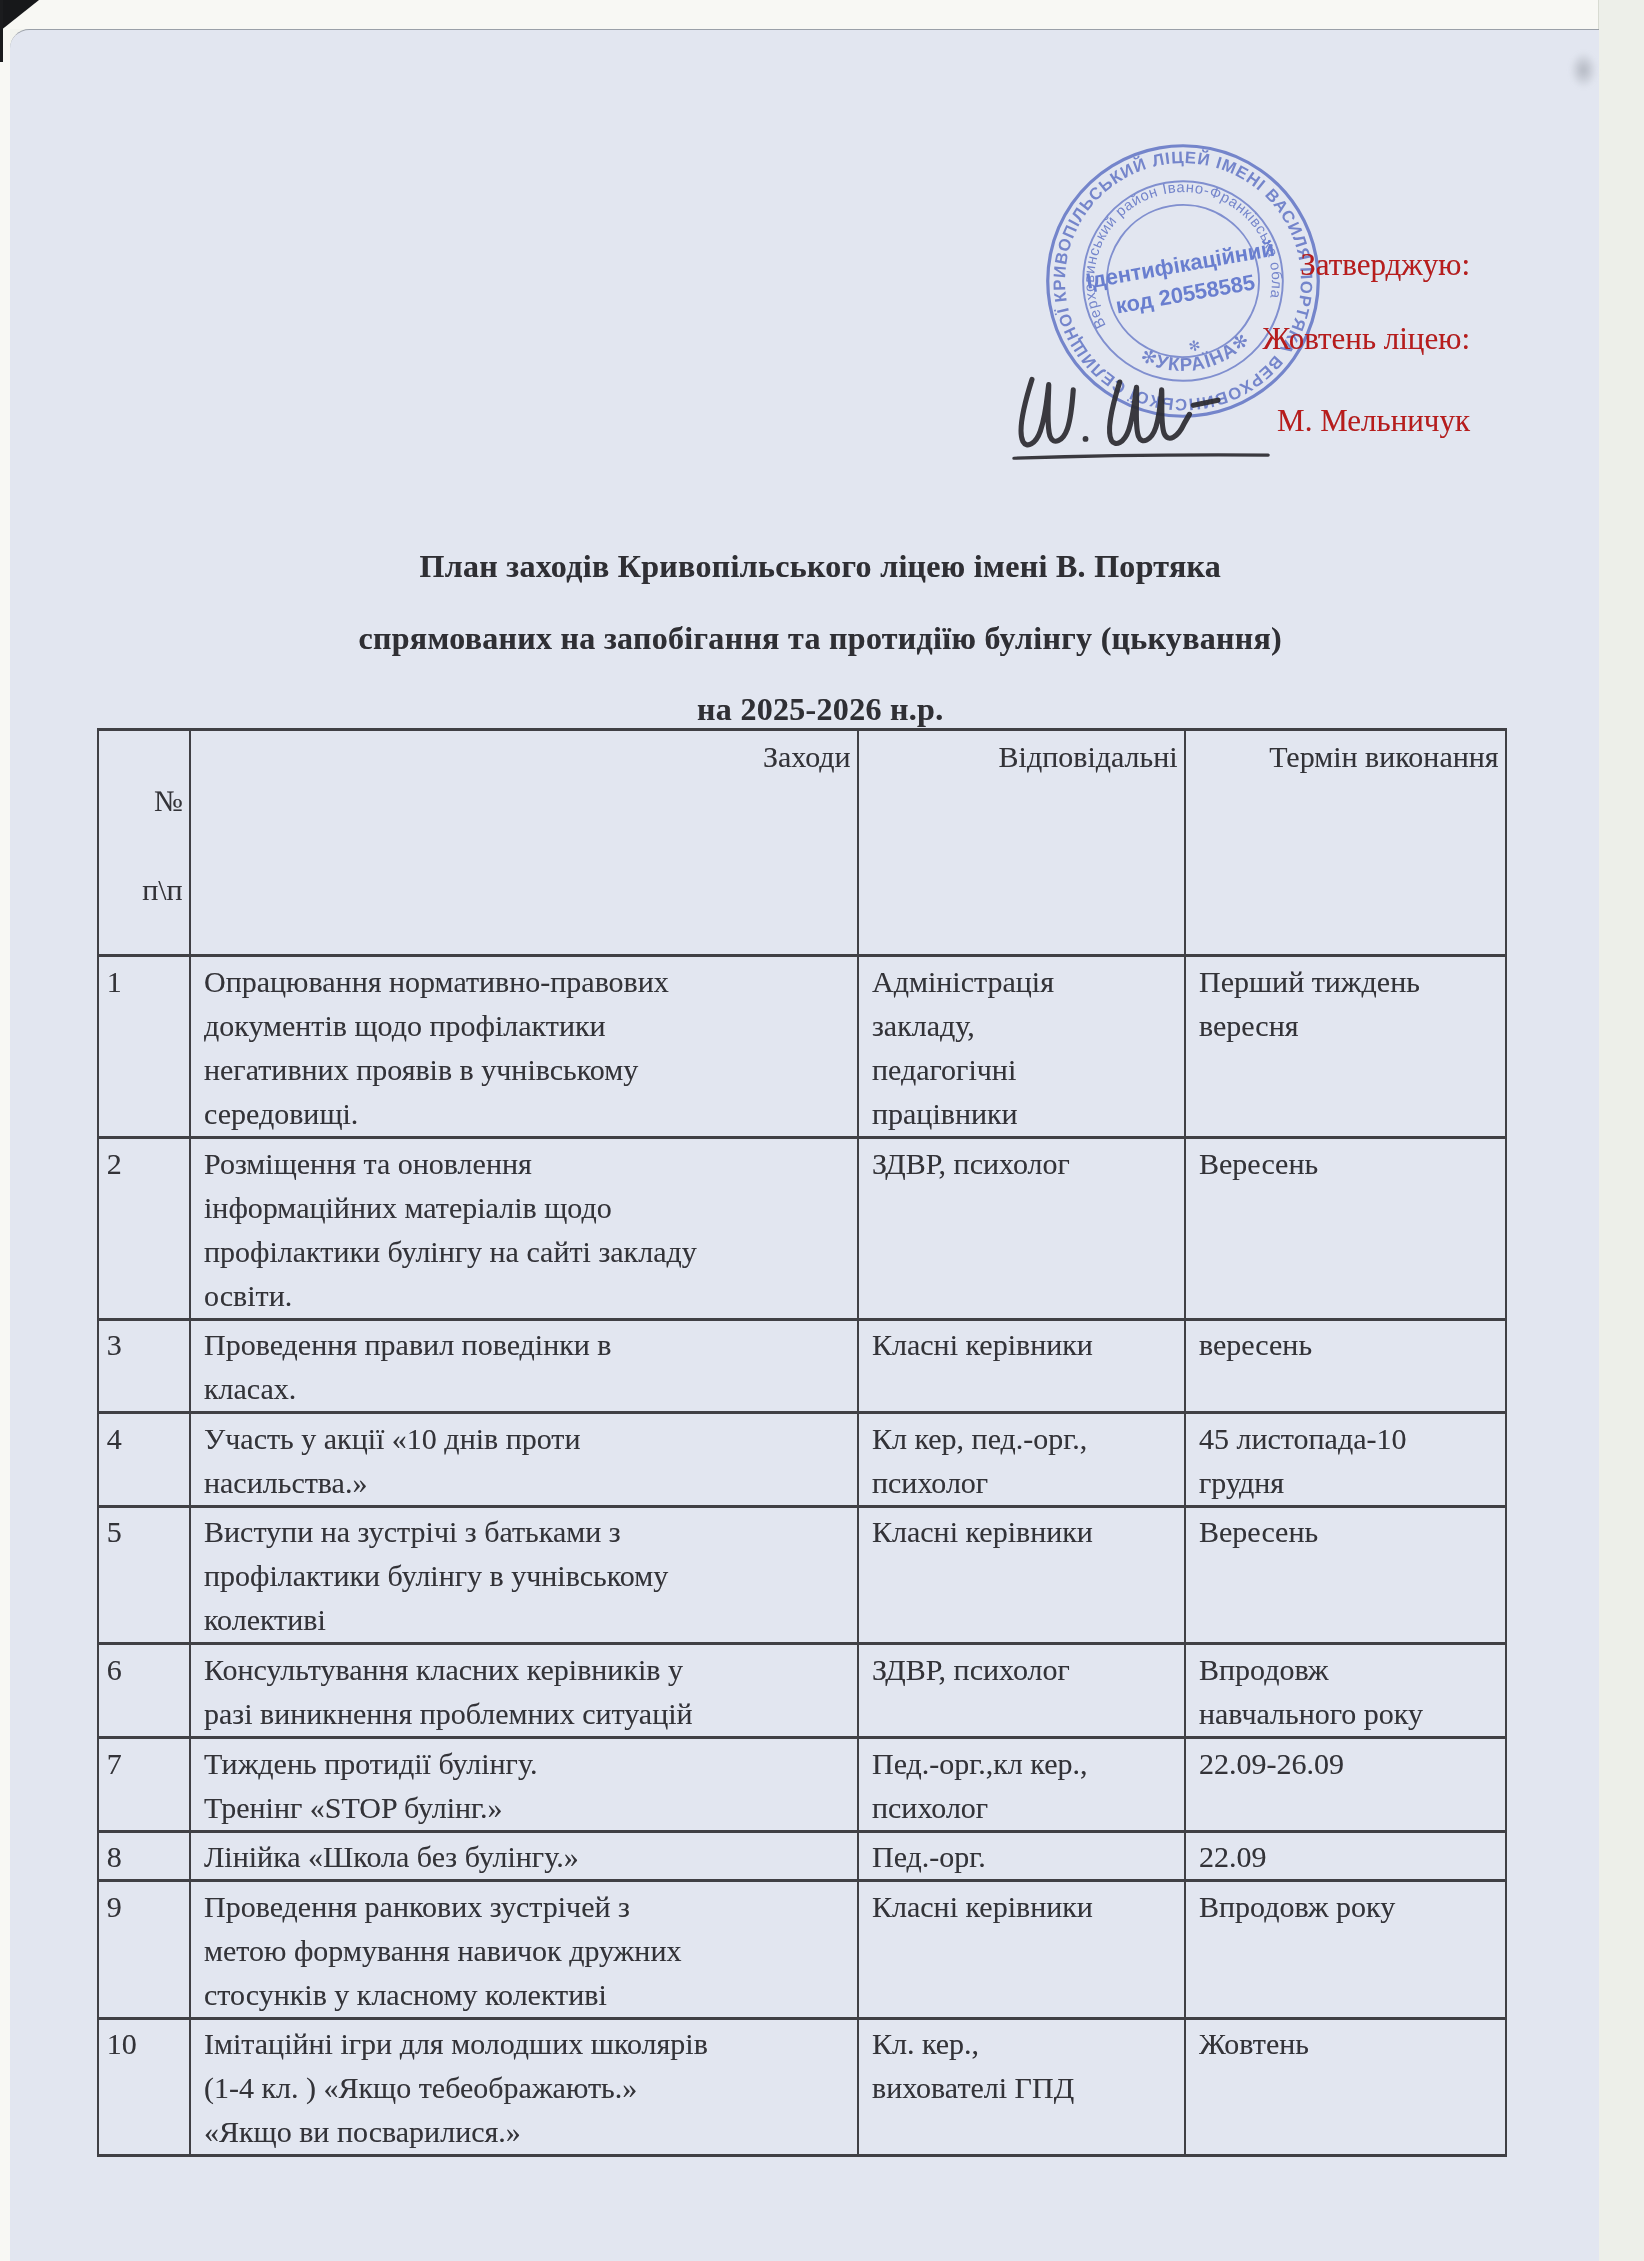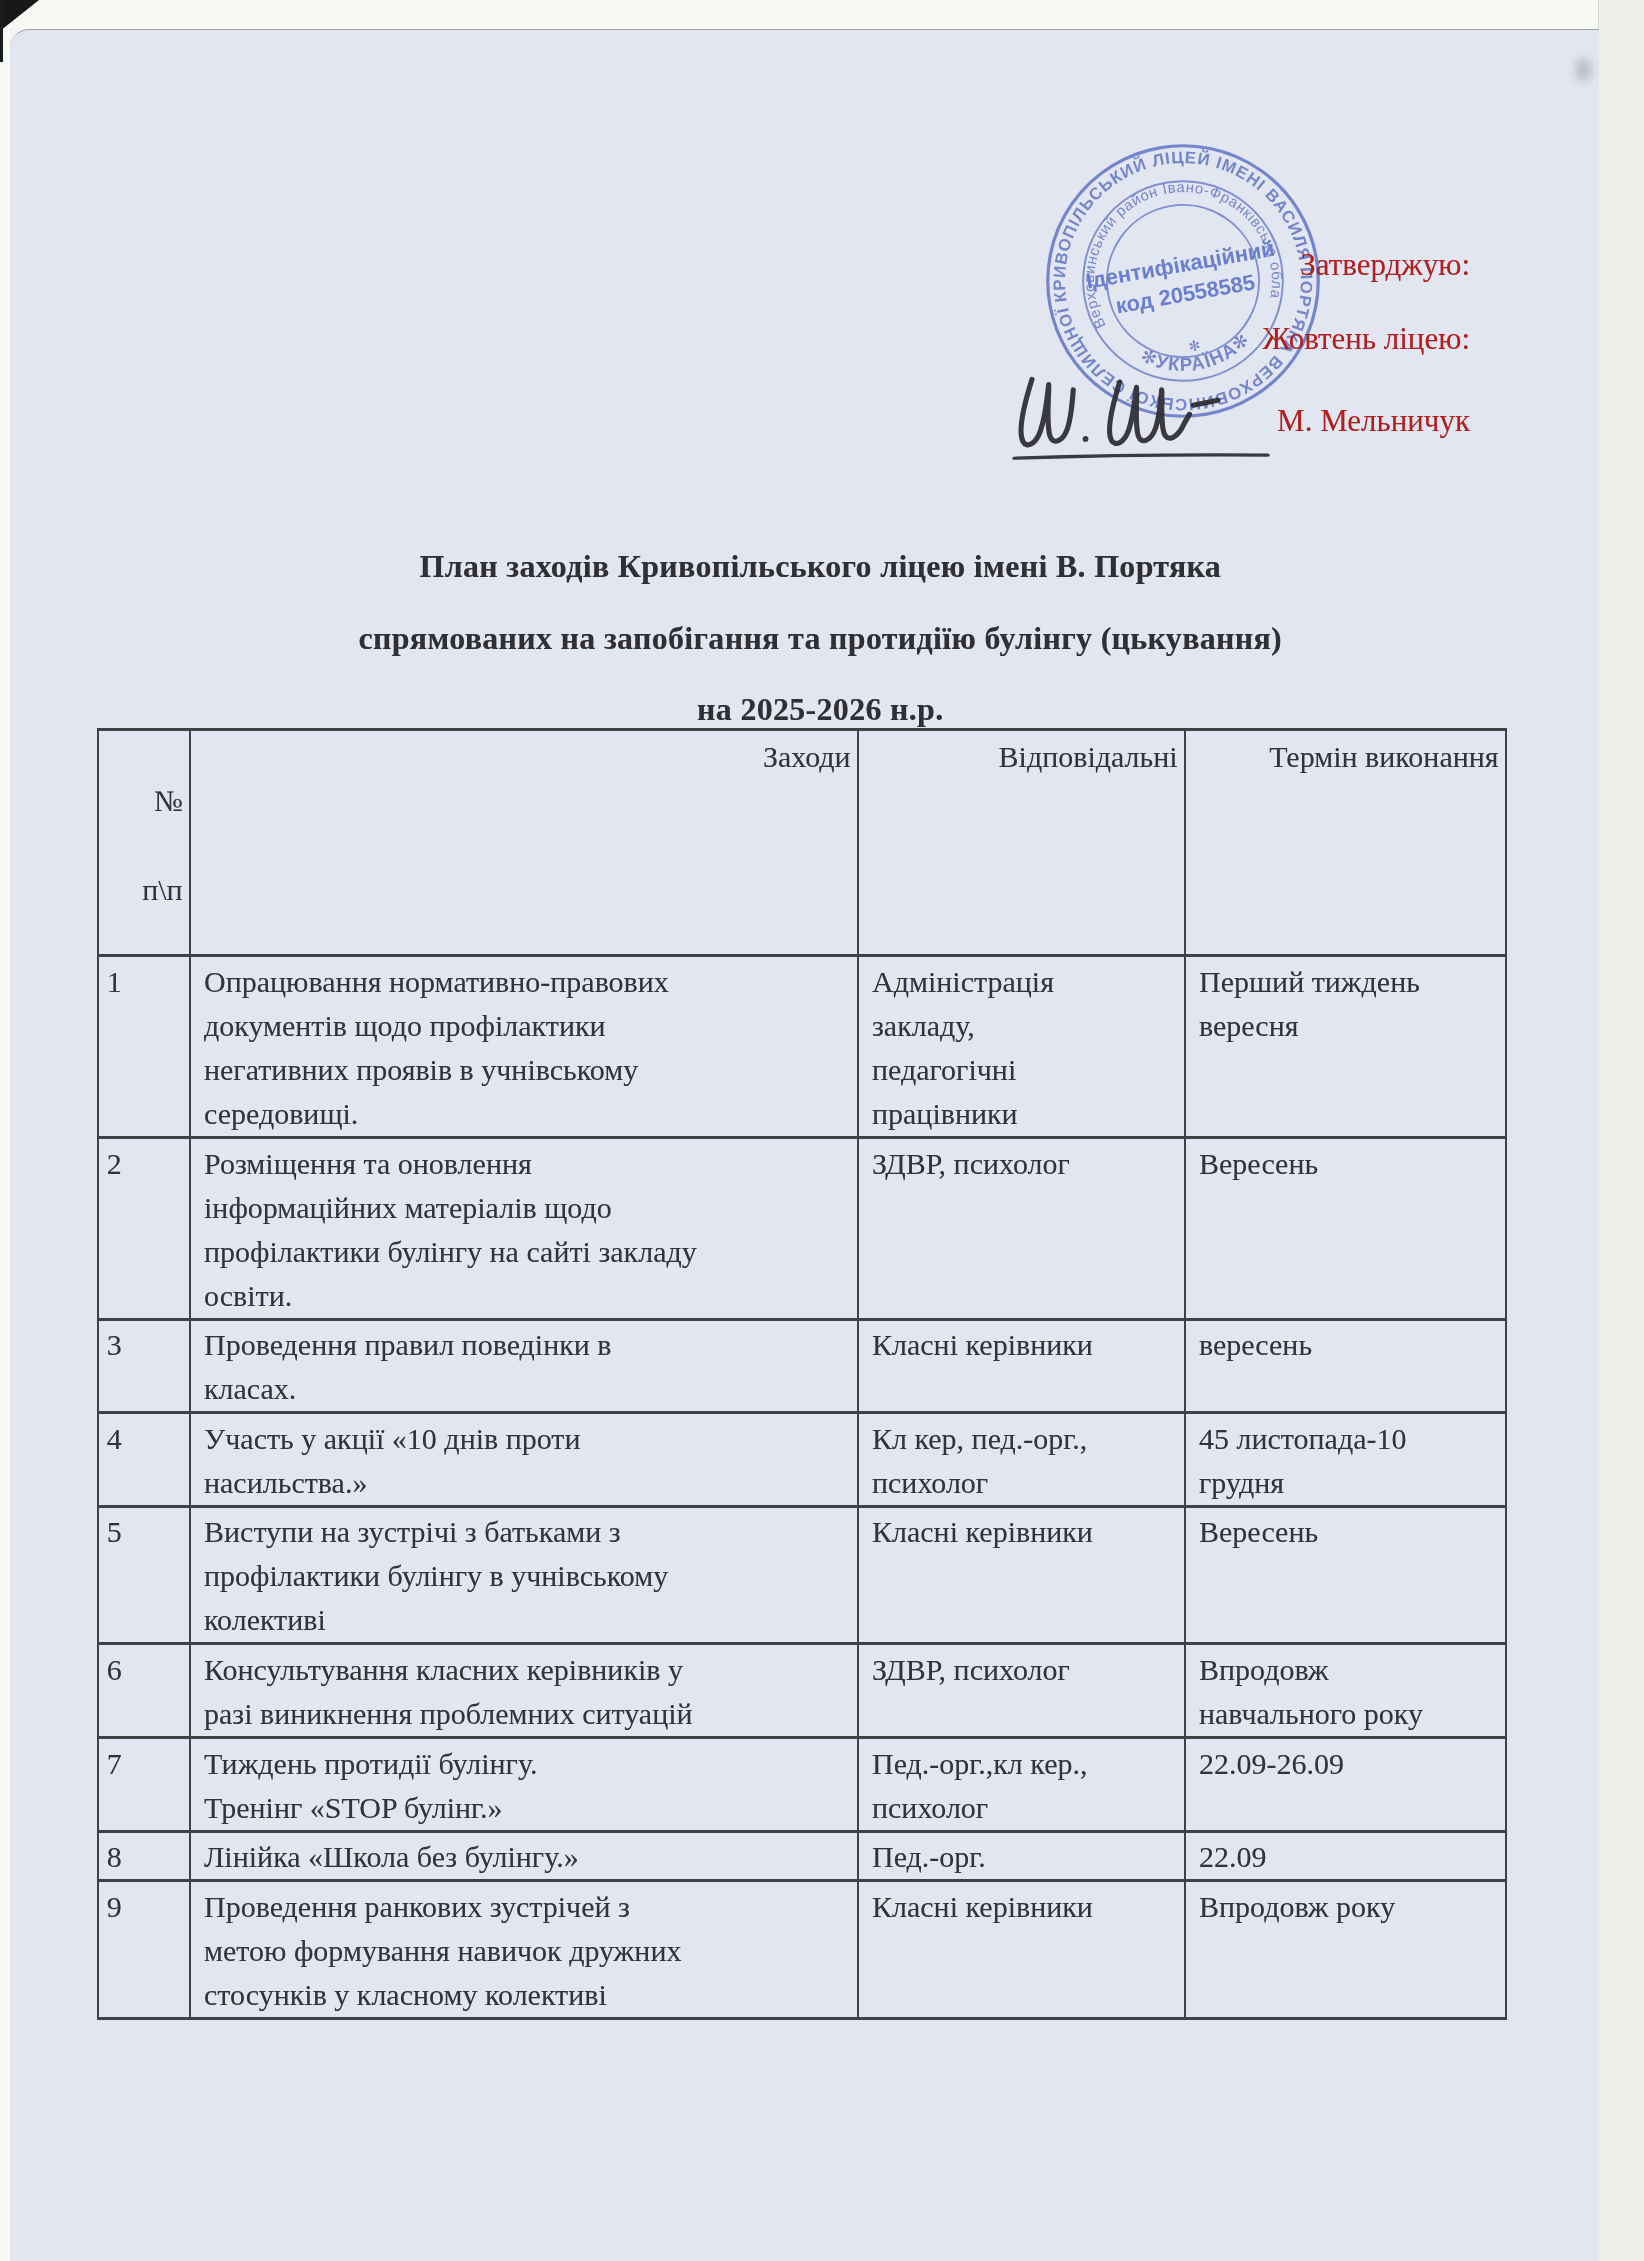--- a/index.html
+++ b/index.html
@@ -192,16 +192,25 @@
       <td>22.09</td>
     </tr>
     <tr style="height:132px">
       <td class="c-num">9</td>
       <td>Проведення ранкових зустрічей з
 метою формування навичок дружних
 стосунків у класному колективі</td>
       <td>Класні керівники</td>
       <td>Впродовж року</td>
     </tr>
+    <tr style="height:132px">
+      <td class="c-num">10</td>
+      <td>Імітаційні ігри для молодших школярів
+(1-4 кл. ) «Якщо тебеображають.»
+«Якщо ви посварилися.»</td>
+      <td>Кл. кер.,
+вихователі ГПД</td>
+      <td>Жовтень</td>
+    </tr>
   </tbody>
     </table>
 </div>
 
 
 </body></html>

